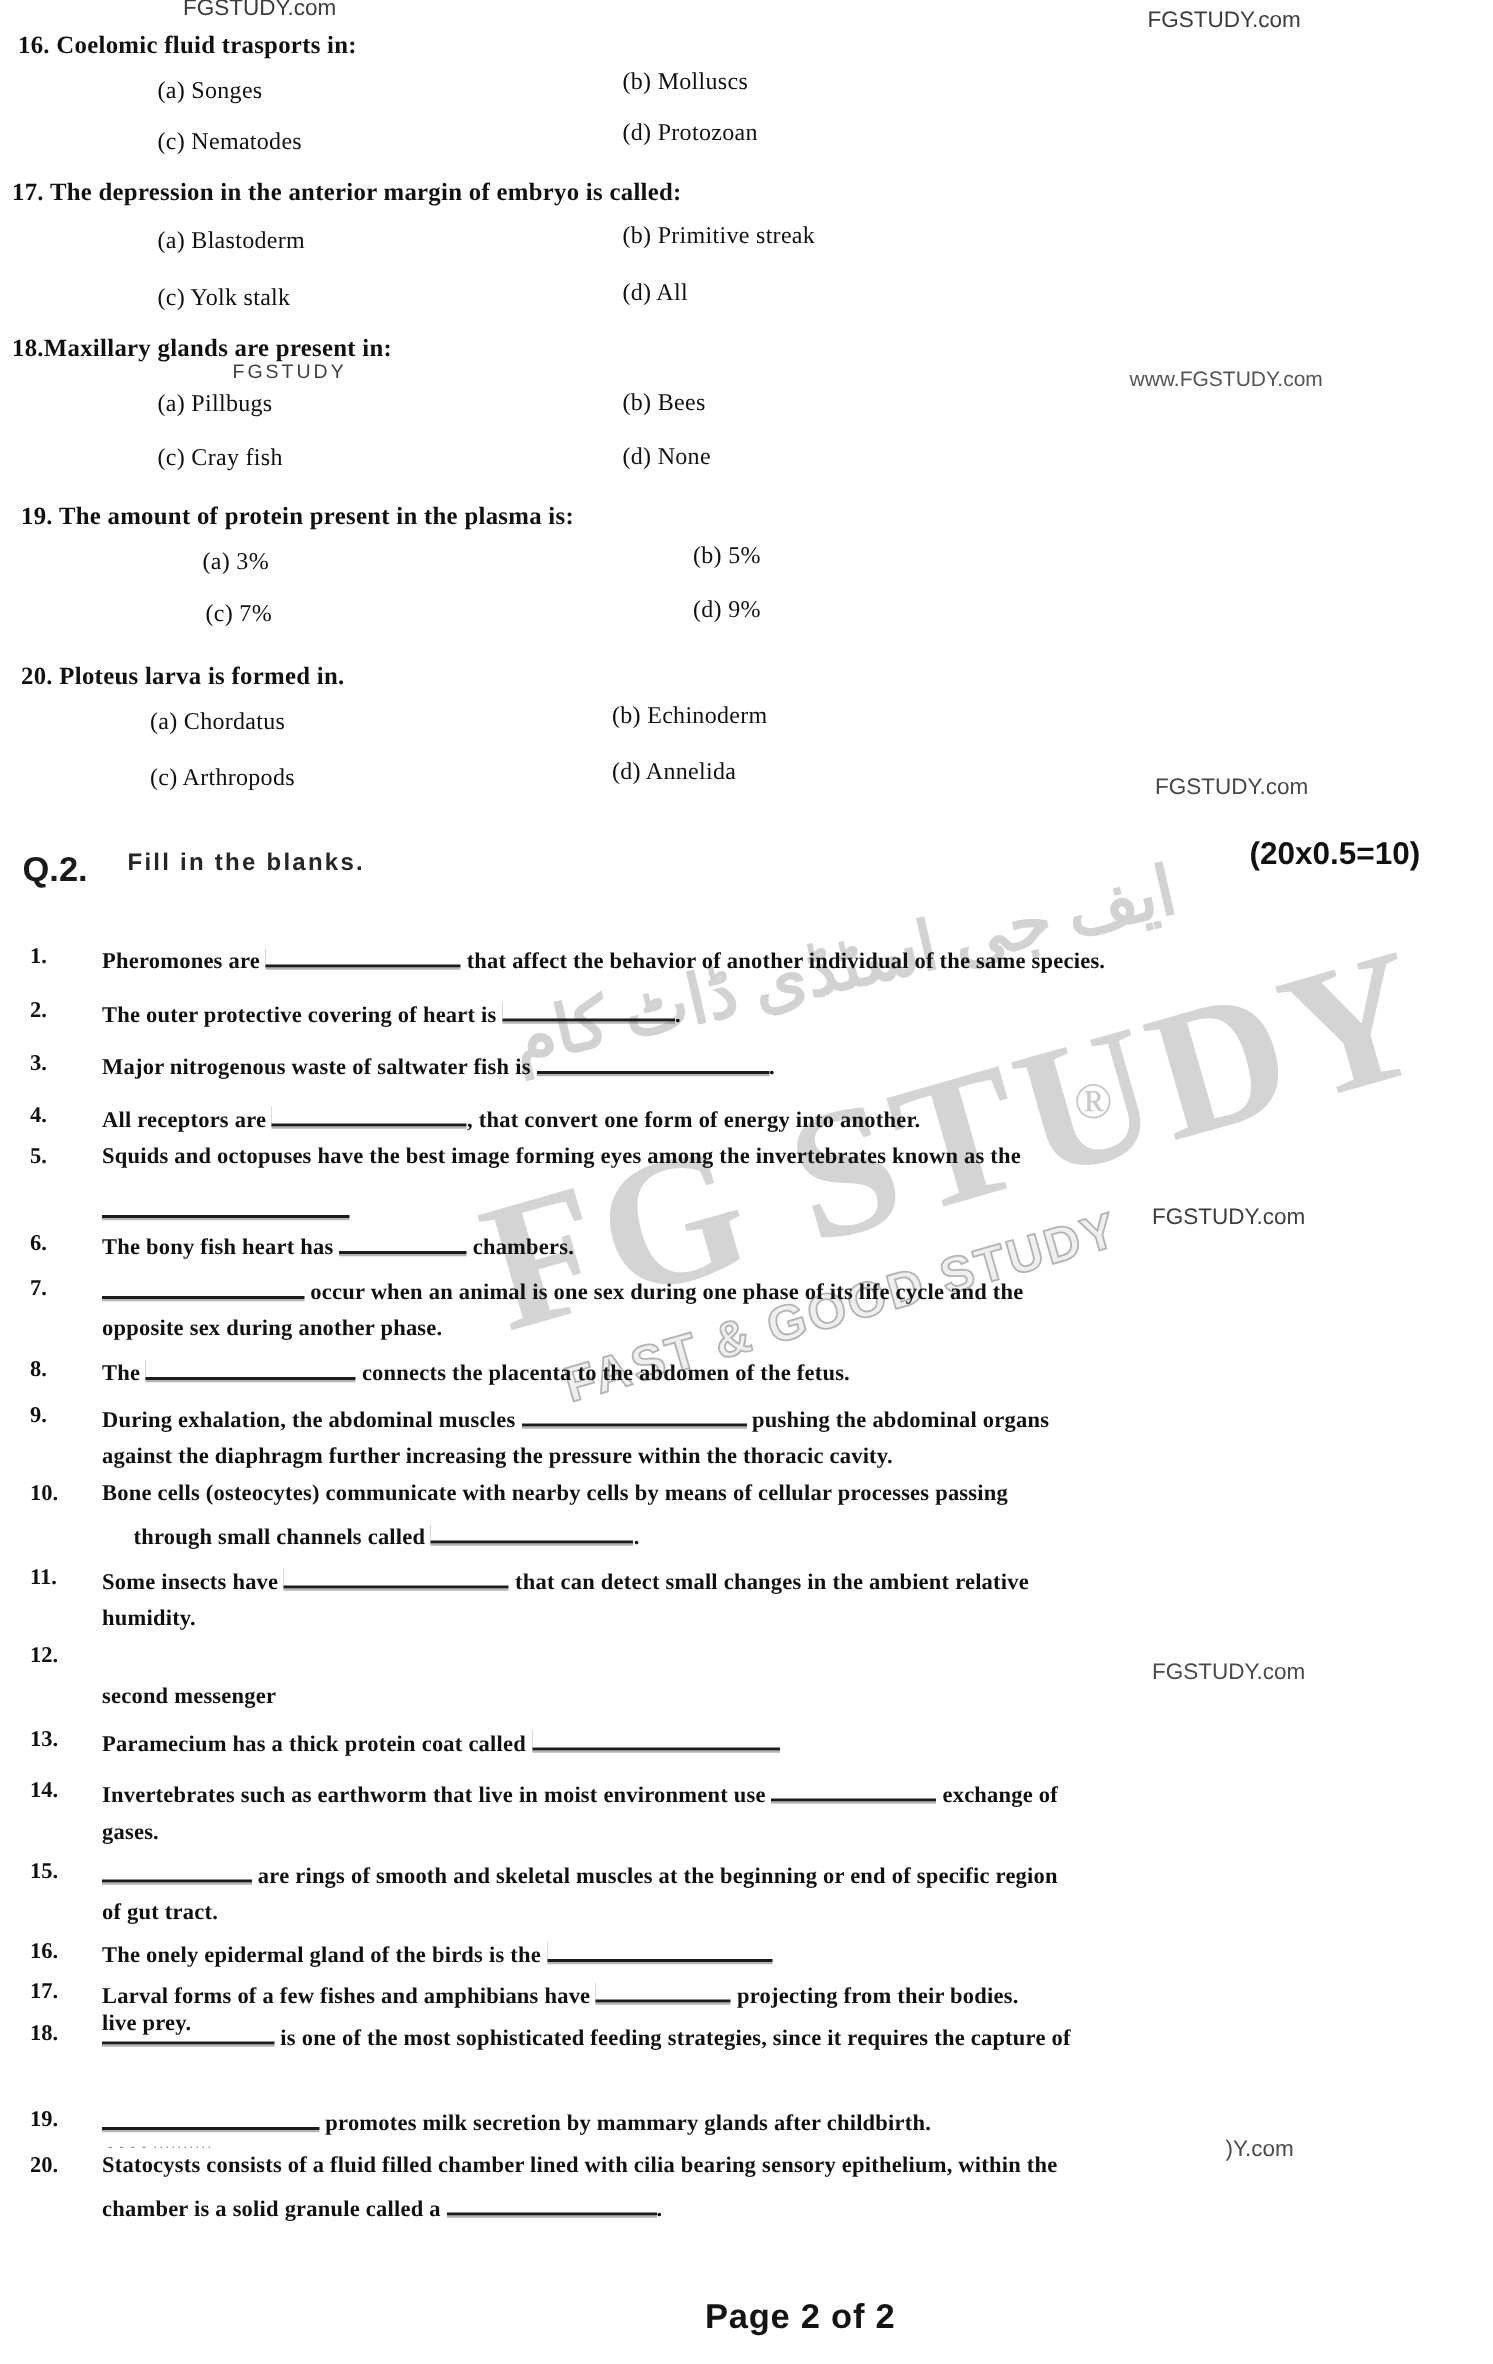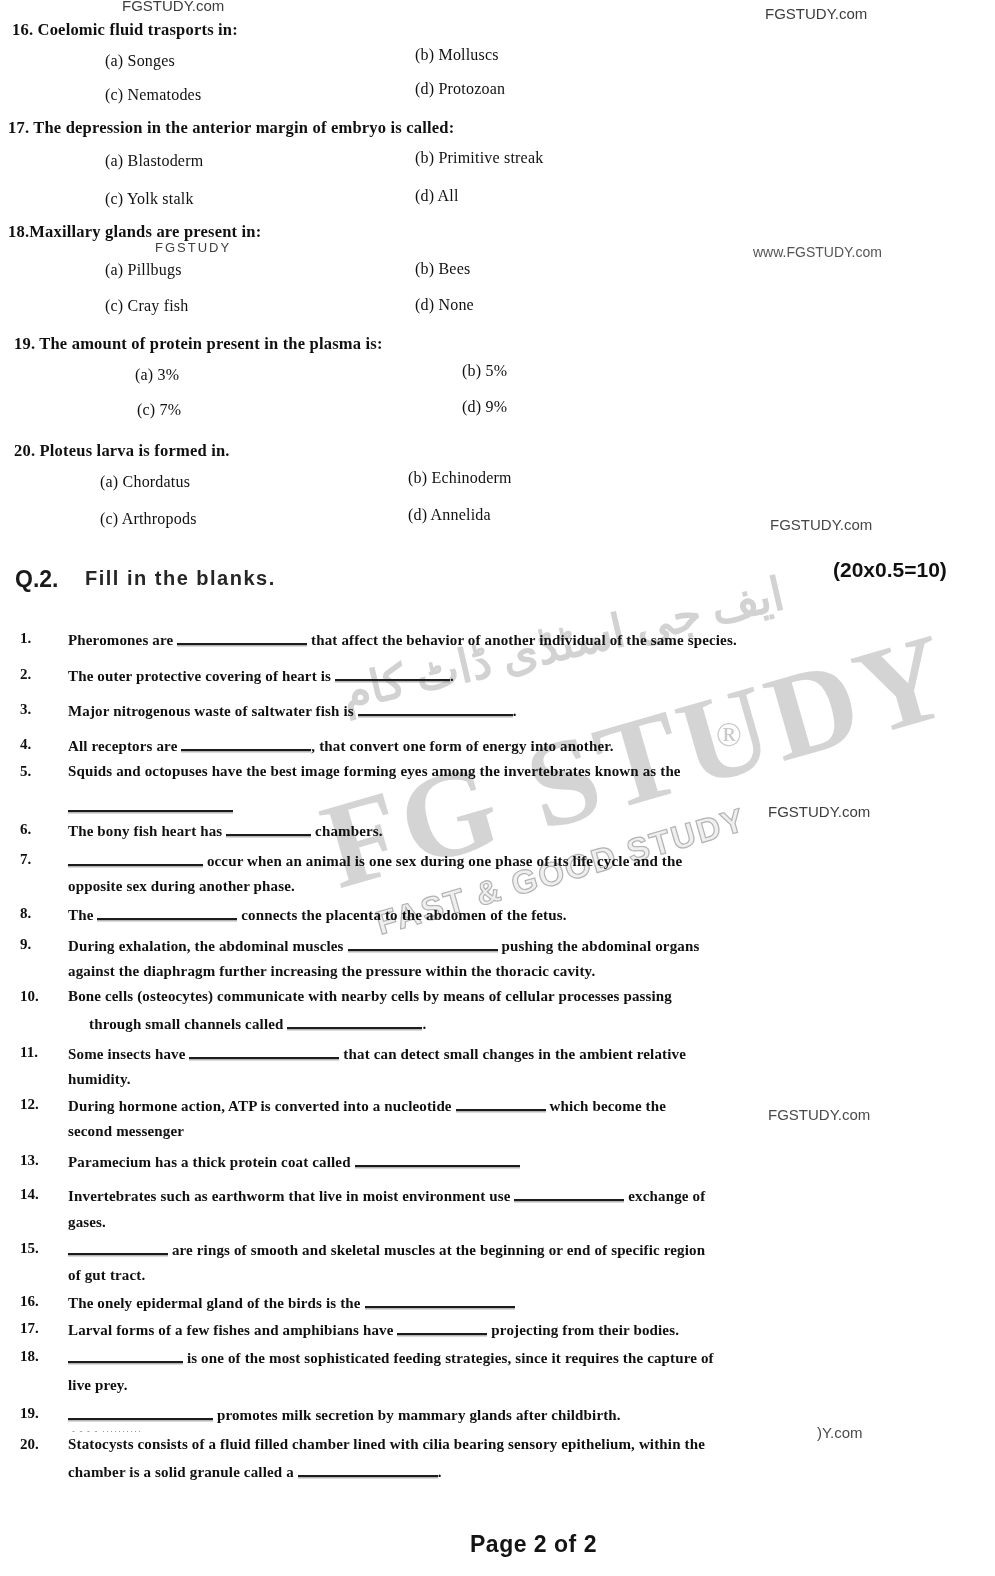--- a/index.html
+++ b/index.html
@@ -9,21 +9,21 @@
   .mcq-stem{position:absolute;font-size:16.5px;font-weight:700;white-space:nowrap;letter-spacing:.2px;}
   .mcq-opt{position:absolute;font-size:16px;font-weight:400;white-space:nowrap;letter-spacing:.2px;}
   .fill-num{position:absolute;font-size:15px;font-weight:700;}
   .fill-line{position:absolute;font-size:15px;font-weight:700;white-space:nowrap;letter-spacing:.15px;}
   .blank{display:inline-block;height:13px;border-bottom:2.5px solid #1c1c1c;
          box-shadow:0 1.5px 0 rgba(120,120,120,.55);vertical-align:baseline;}
   
   .q2-num{position:absolute;left:15px;top:566px;font-family:"Liberation Sans",sans-serif;
           font-size:23px;font-weight:700;color:#1a1a1a;}
   .q2-title{position:absolute;left:85px;top:567px;font-family:"Liberation Sans",sans-serif;
-          font-size:20px;font-weight:700;letter-spacing:1.5px;color:#262626;}
+          font-size:16px;font-weight:700;letter-spacing:1.5px;color:#262626;}
   .q2-marks{position:absolute;left:833px;top:558px;font-family:"Liberation Sans",sans-serif;
           font-size:21px;font-weight:700;color:#111;}
   .footer{position:absolute;left:470px;top:1531px;font-family:"Liberation Sans",sans-serif;
           font-size:23px;font-weight:700;color:#141414;letter-spacing:.5px;}
   
   .wm{position:absolute;font-family:"Liberation Sans",sans-serif;white-space:nowrap;}
   .wm-tl{left:122px;top:-3px;font-size:15px;color:#3c3c3c;}
   .wm-tr{left:765px;top:5px;font-size:15px;color:#3c3c3c;}
   .wm-r1{left:753px;top:244px;font-size:14px;color:#555;}
   .wm-faint{left:155px;top:240px;font-size:13px;color:#404040;letter-spacing:2px;}
@@ -111,36 +111,35 @@
     <div class="fill-num" style="left: 20px; top: 936px;">9.</div>
     <div class="fill-line" style="left: 68px; top: 936px;"><span>During  exhalation,  the  abdominal  muscles  </span><span class="blank" style="width: 150px;"></span><span>  pushing  the  abdominal  organs</span></div>
     <div class="fill-line" style="left: 68px; top: 963px;"><span>against the diaphragm further increasing the pressure within the thoracic cavity.</span></div>
     <div class="fill-num" style="left: 20px; top: 988px;">10.</div>
     <div class="fill-line" style="left: 68px; top: 988px;"><span>Bone cells (osteocytes) communicate with nearby cells by means of cellular processes passing</span></div>
     <div class="fill-line" style="left: 68px; top: 1014px; margin-left: 21px;"><span>through small channels called </span><span class="blank" style="width: 135px;"></span><span>.</span></div>
     <div class="fill-num" style="left: 20px; top: 1044px;">11.</div>
     <div class="fill-line" style="left: 68px; top: 1044px;"><span>Some insects have </span><span class="blank" style="width: 150px;"></span><span> that can detect small changes in the ambient relative</span></div>
     <div class="fill-line" style="left: 68px; top: 1071px;"><span>humidity.</span></div>
     <div class="fill-num" style="left: 20px; top: 1096px;">12.</div>
-    <div class="fill-line" style="left: 68px; top: 1096px;"><span>During hormone action, ATP is converted into a nucleotide </span><span class="blank" style="width: 90px;"></span><span> which become the</span></div>
     <div class="fill-line" style="left: 68px; top: 1123px;"><span>second messenger</span></div>
     <div class="fill-num" style="left: 20px; top: 1152px;">13.</div>
     <div class="fill-line" style="left: 68px; top: 1152px;"><span>Paramecium has a thick protein coat called </span><span class="blank" style="width: 165px;"></span></div>
     <div class="fill-num" style="left: 20px; top: 1186px;">14.</div>
     <div class="fill-line" style="left: 68px; top: 1186px;"><span>Invertebrates such as earthworm that live in moist environment use </span><span class="blank" style="width: 110px;"></span><span> exchange of</span></div>
     <div class="fill-line" style="left: 68px; top: 1214px;"><span>gases.</span></div>
     <div class="fill-num" style="left: 20px; top: 1240px;">15.</div>
     <div class="fill-line" style="left: 68px; top: 1240px;"><span class="blank" style="width: 100px;"></span><span> are rings of smooth and skeletal muscles at the beginning or end of specific region</span></div>
     <div class="fill-line" style="left: 68px; top: 1267px;"><span>of gut tract.</span></div>
     <div class="fill-num" style="left: 20px; top: 1293px;">16.</div>
     <div class="fill-line" style="left: 68px; top: 1293px;"><span>The onely epidermal gland of the birds is the </span><span class="blank" style="width: 150px;"></span></div>
     <div class="fill-num" style="left: 20px; top: 1320px;">17.</div>
     <div class="fill-line" style="left: 68px; top: 1320px;"><span>Larval forms of a few fishes and amphibians have </span><span class="blank" style="width: 90px;"></span><span> projecting from their bodies.</span></div>
     <div class="fill-num" style="left: 20px; top: 1348px;">18.</div>
     <div class="fill-line" style="left: 68px; top: 1348px;"><span class="blank" style="width: 115px;"></span><span> is one of the most sophisticated feeding strategies, since it requires the capture of</span></div>
-    <div class="fill-line" style="left: 68px; top: 1377px;"><span>live prey.</span></div>
+    <div class="fill-line" style="left: 68px; top: 1341px;"><span>live prey.</span></div>
     <div class="fill-num" style="left: 20px; top: 1405px;">19.</div>
     <div class="fill-line" style="left: 68px; top: 1405px;"><span class="blank" style="width: 145px;"></span><span> promotes milk secretion by mammary glands after childbirth.</span></div>
     <div class="fill-num" style="left: 20px; top: 1436px;">20.</div>
     <div class="fill-line" style="left: 68px; top: 1436px;"><span>Statocysts consists of a fluid filled chamber lined with cilia bearing sensory epithelium, within the</span></div>
     <div class="fill-line" style="left: 68px; top: 1462px;"><span>chamber is a solid granule called a </span><span class="blank" style="width: 140px;"></span><span>.</span></div>
     <div class="footer">Page 2 of 2</div>
 </div>
 
 </body></html>

